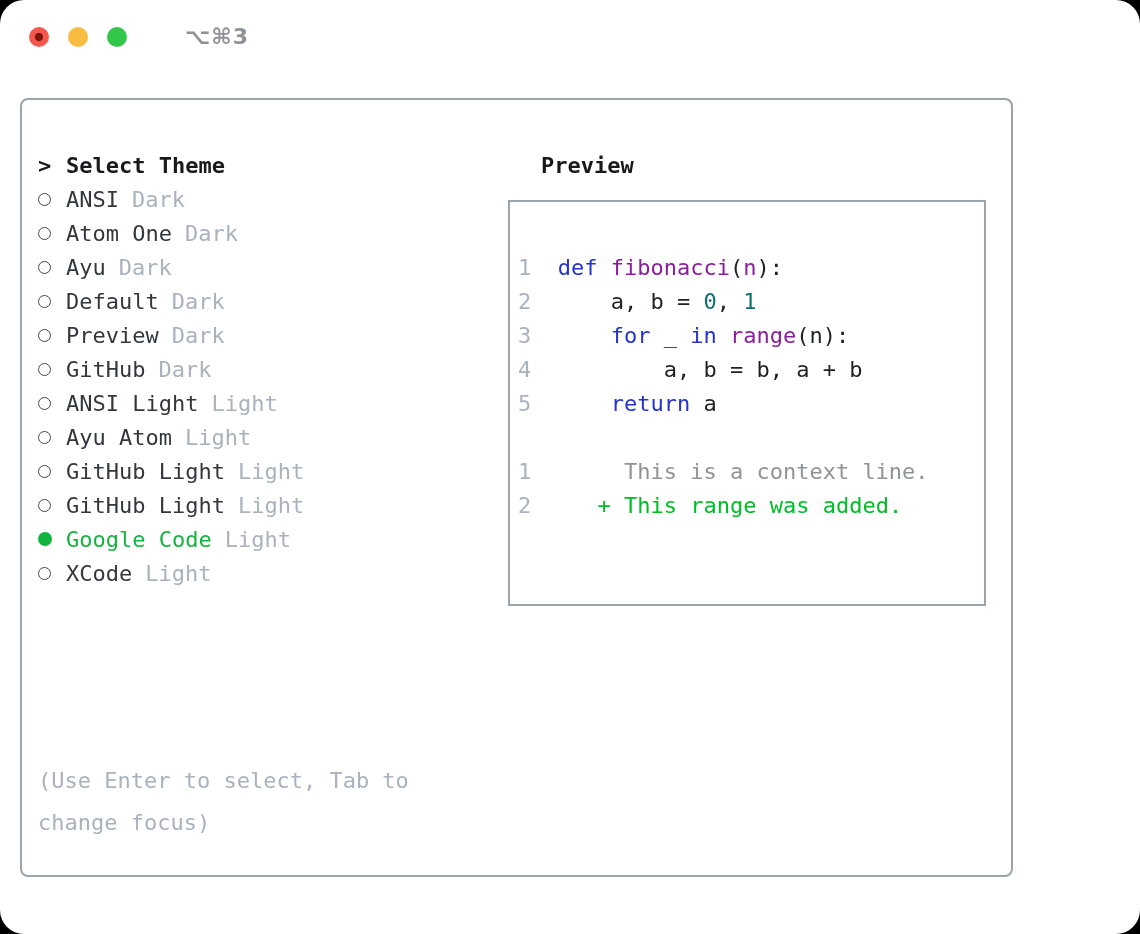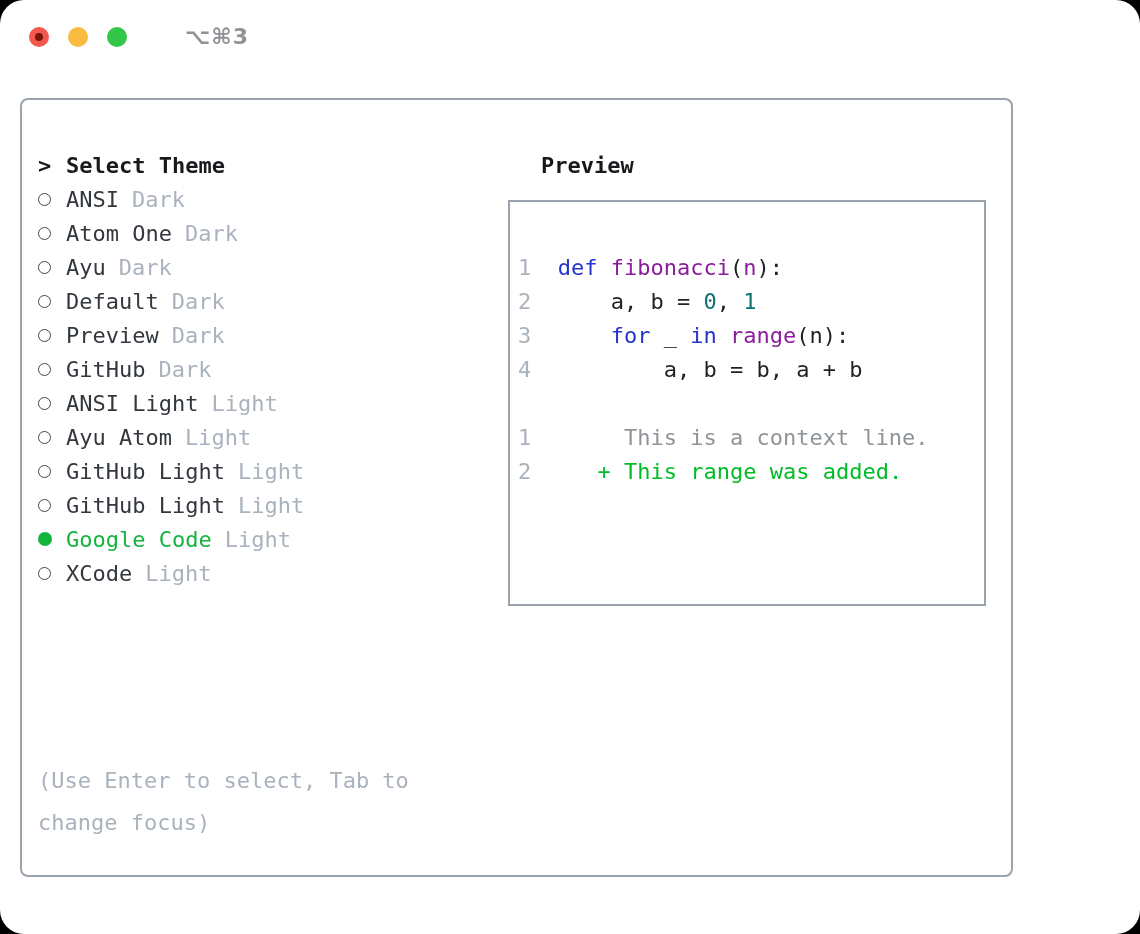--- a/index.html
+++ b/index.html
@@ -181,19 +181,20 @@
     <div class="hint">(Use Enter to select, Tab to change focus)</div>
 
     <div class="preview-title">Preview</div>
 
     <div class="preview-box">
 
     <div class="pline"><span class="s-lineno">1</span><span class="s-plain">  </span><span class="s-kw">def</span><span class="s-plain"> </span><span class="s-fn">fibonacci</span><span class="s-plain">(</span><span class="s-fn">n</span><span class="s-plain">):</span></div>
         <div class="pline"><span class="s-lineno">2</span><span class="s-plain">      a, b = </span><span class="s-num">0</span><span class="s-plain">, </span><span class="s-num">1</span></div>
         <div class="pline"><span class="s-lineno">3</span><span class="s-plain">      </span><span class="s-kw">for</span><span class="s-plain"> _ </span><span class="s-kw">in</span><span class="s-plain"> </span><span class="s-fn">range</span><span class="s-plain">(n):</span></div>
         <div class="pline"><span class="s-lineno">4</span><span class="s-plain">          a, b = b, a + b</span></div>
+        <div class="pline"><span class="s-lineno">5</span><span class="s-plain">      </span><span class="s-kw">return</span><span class="s-plain"> a</span></div>
         <div class="pline"></div>
         <div class="pline"><span class="s-lineno">1</span><span class="s-ctx">       This is a context line.</span></div>
         <div class="pline"><span class="s-lineno">2</span><span class="s-plain">     </span><span class="s-add">+ This range was added.</span></div>
       </div>
 
   </div>
 </div>
 
 </body></html>

